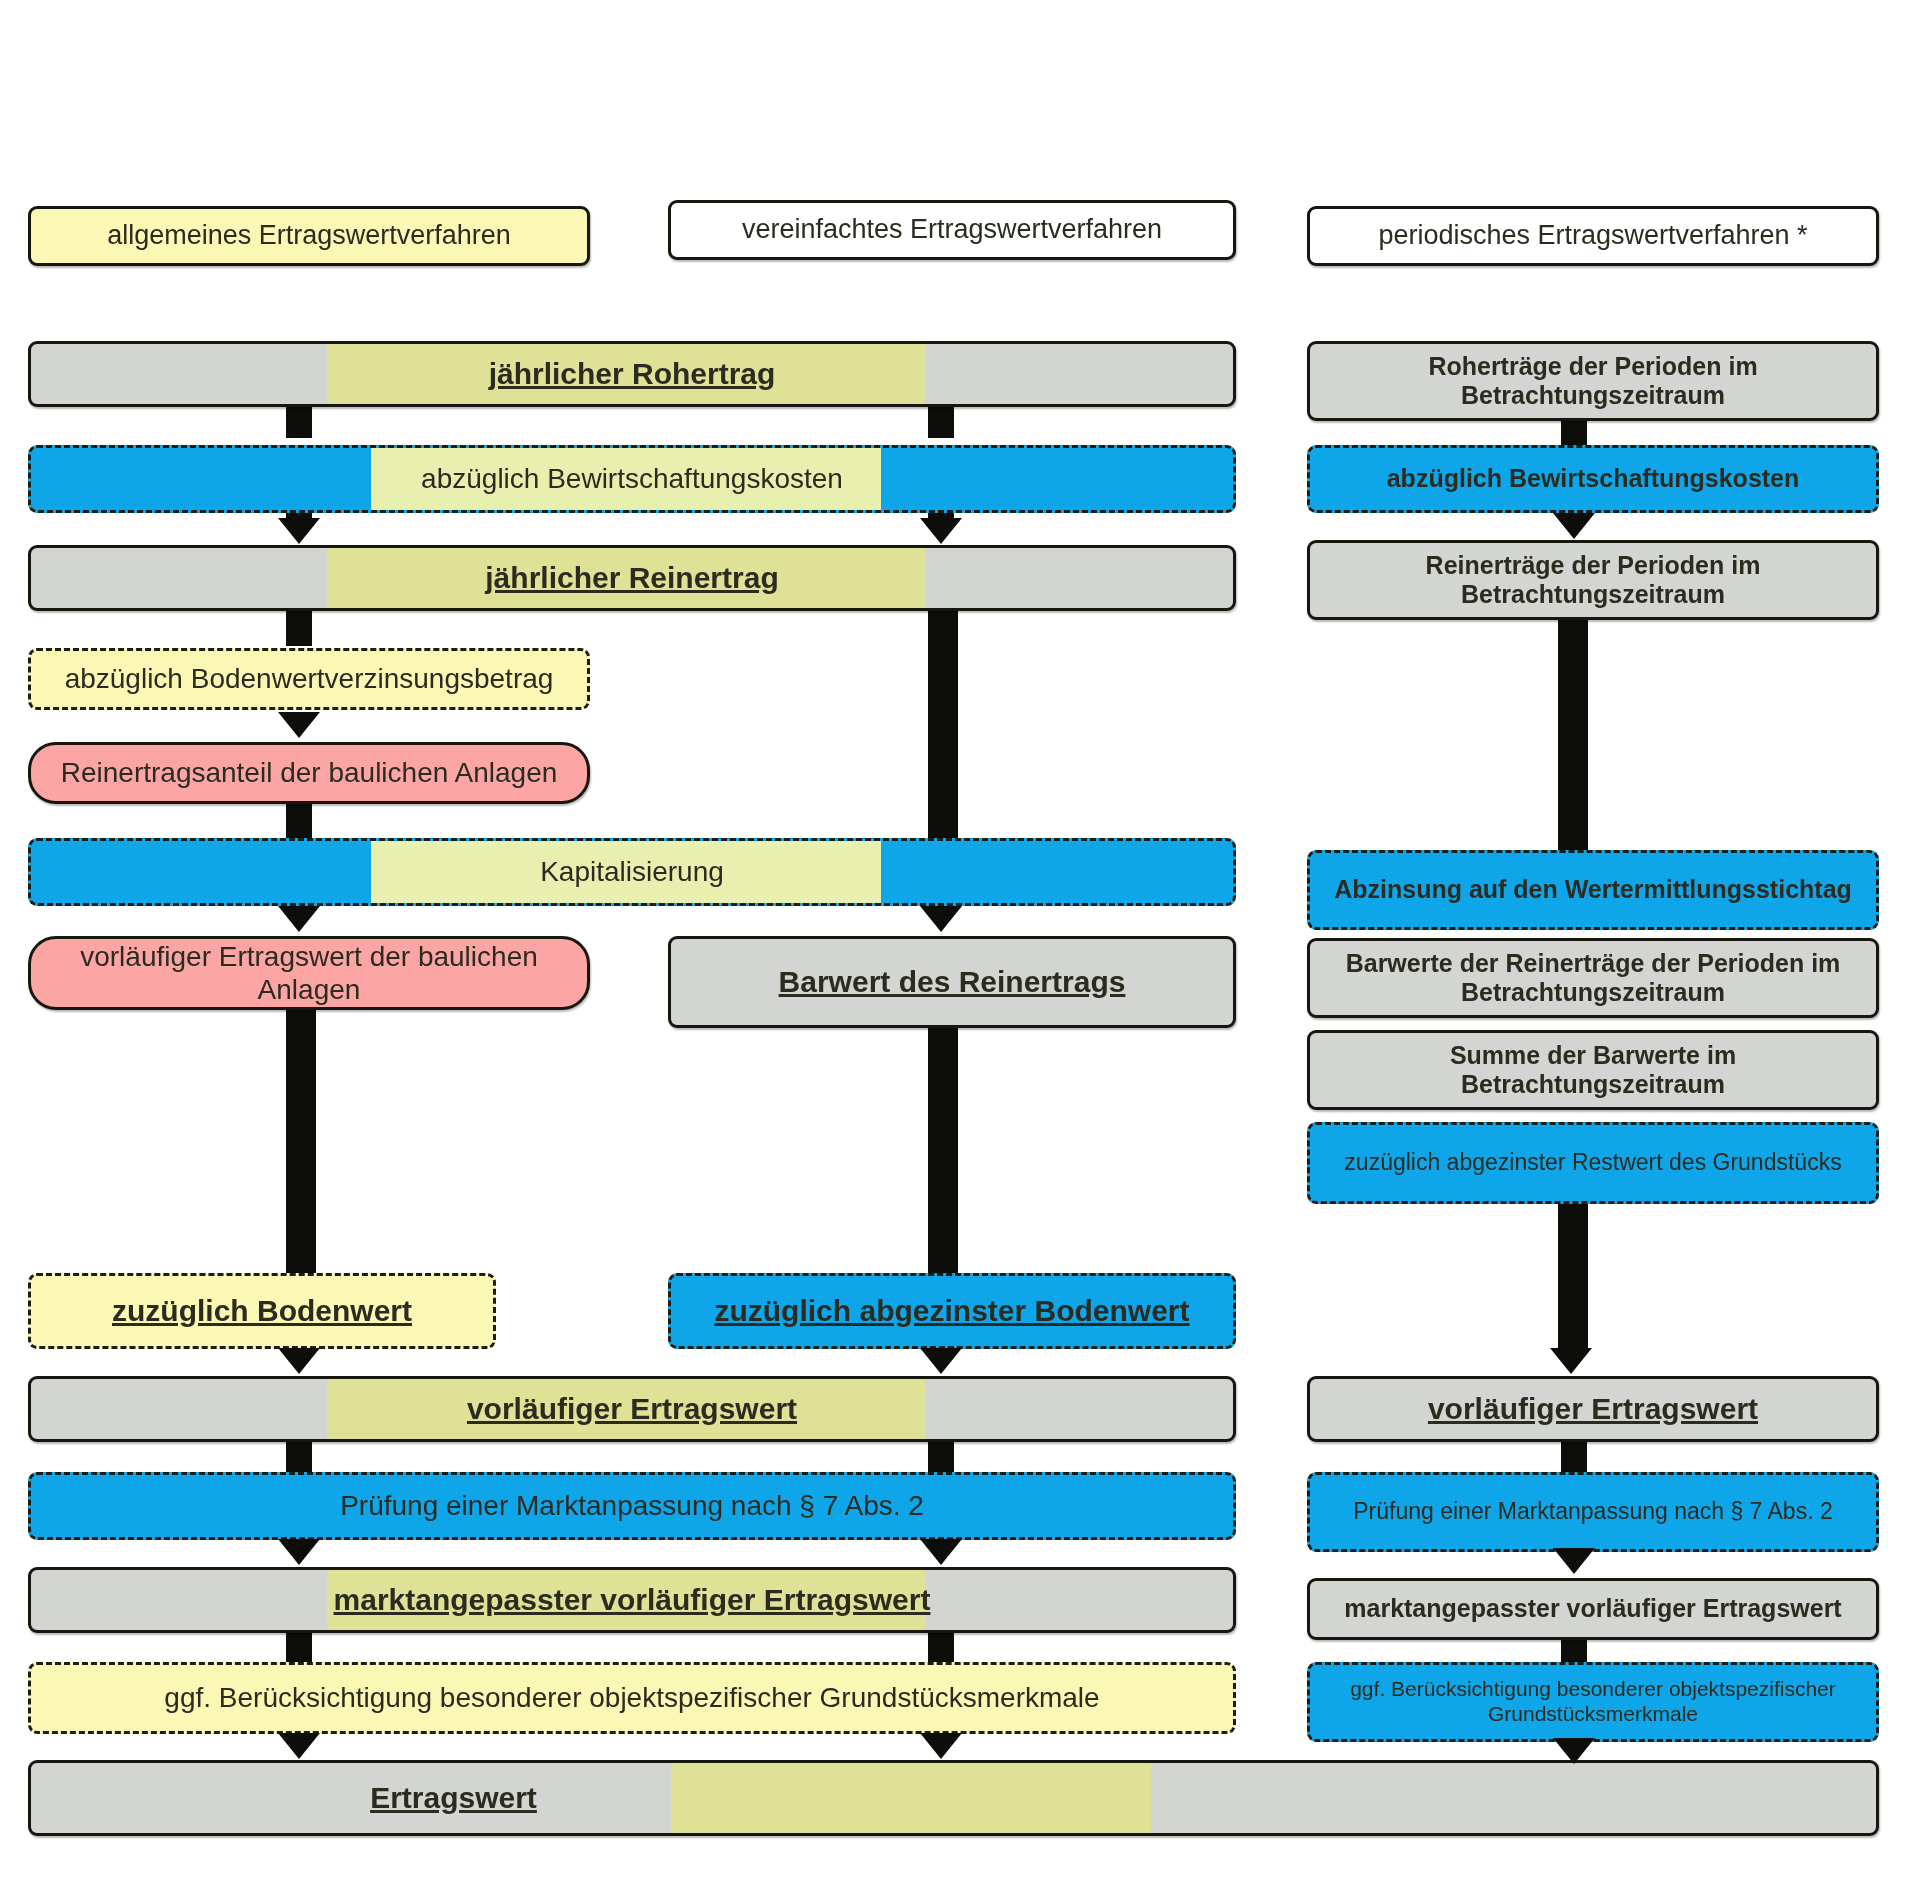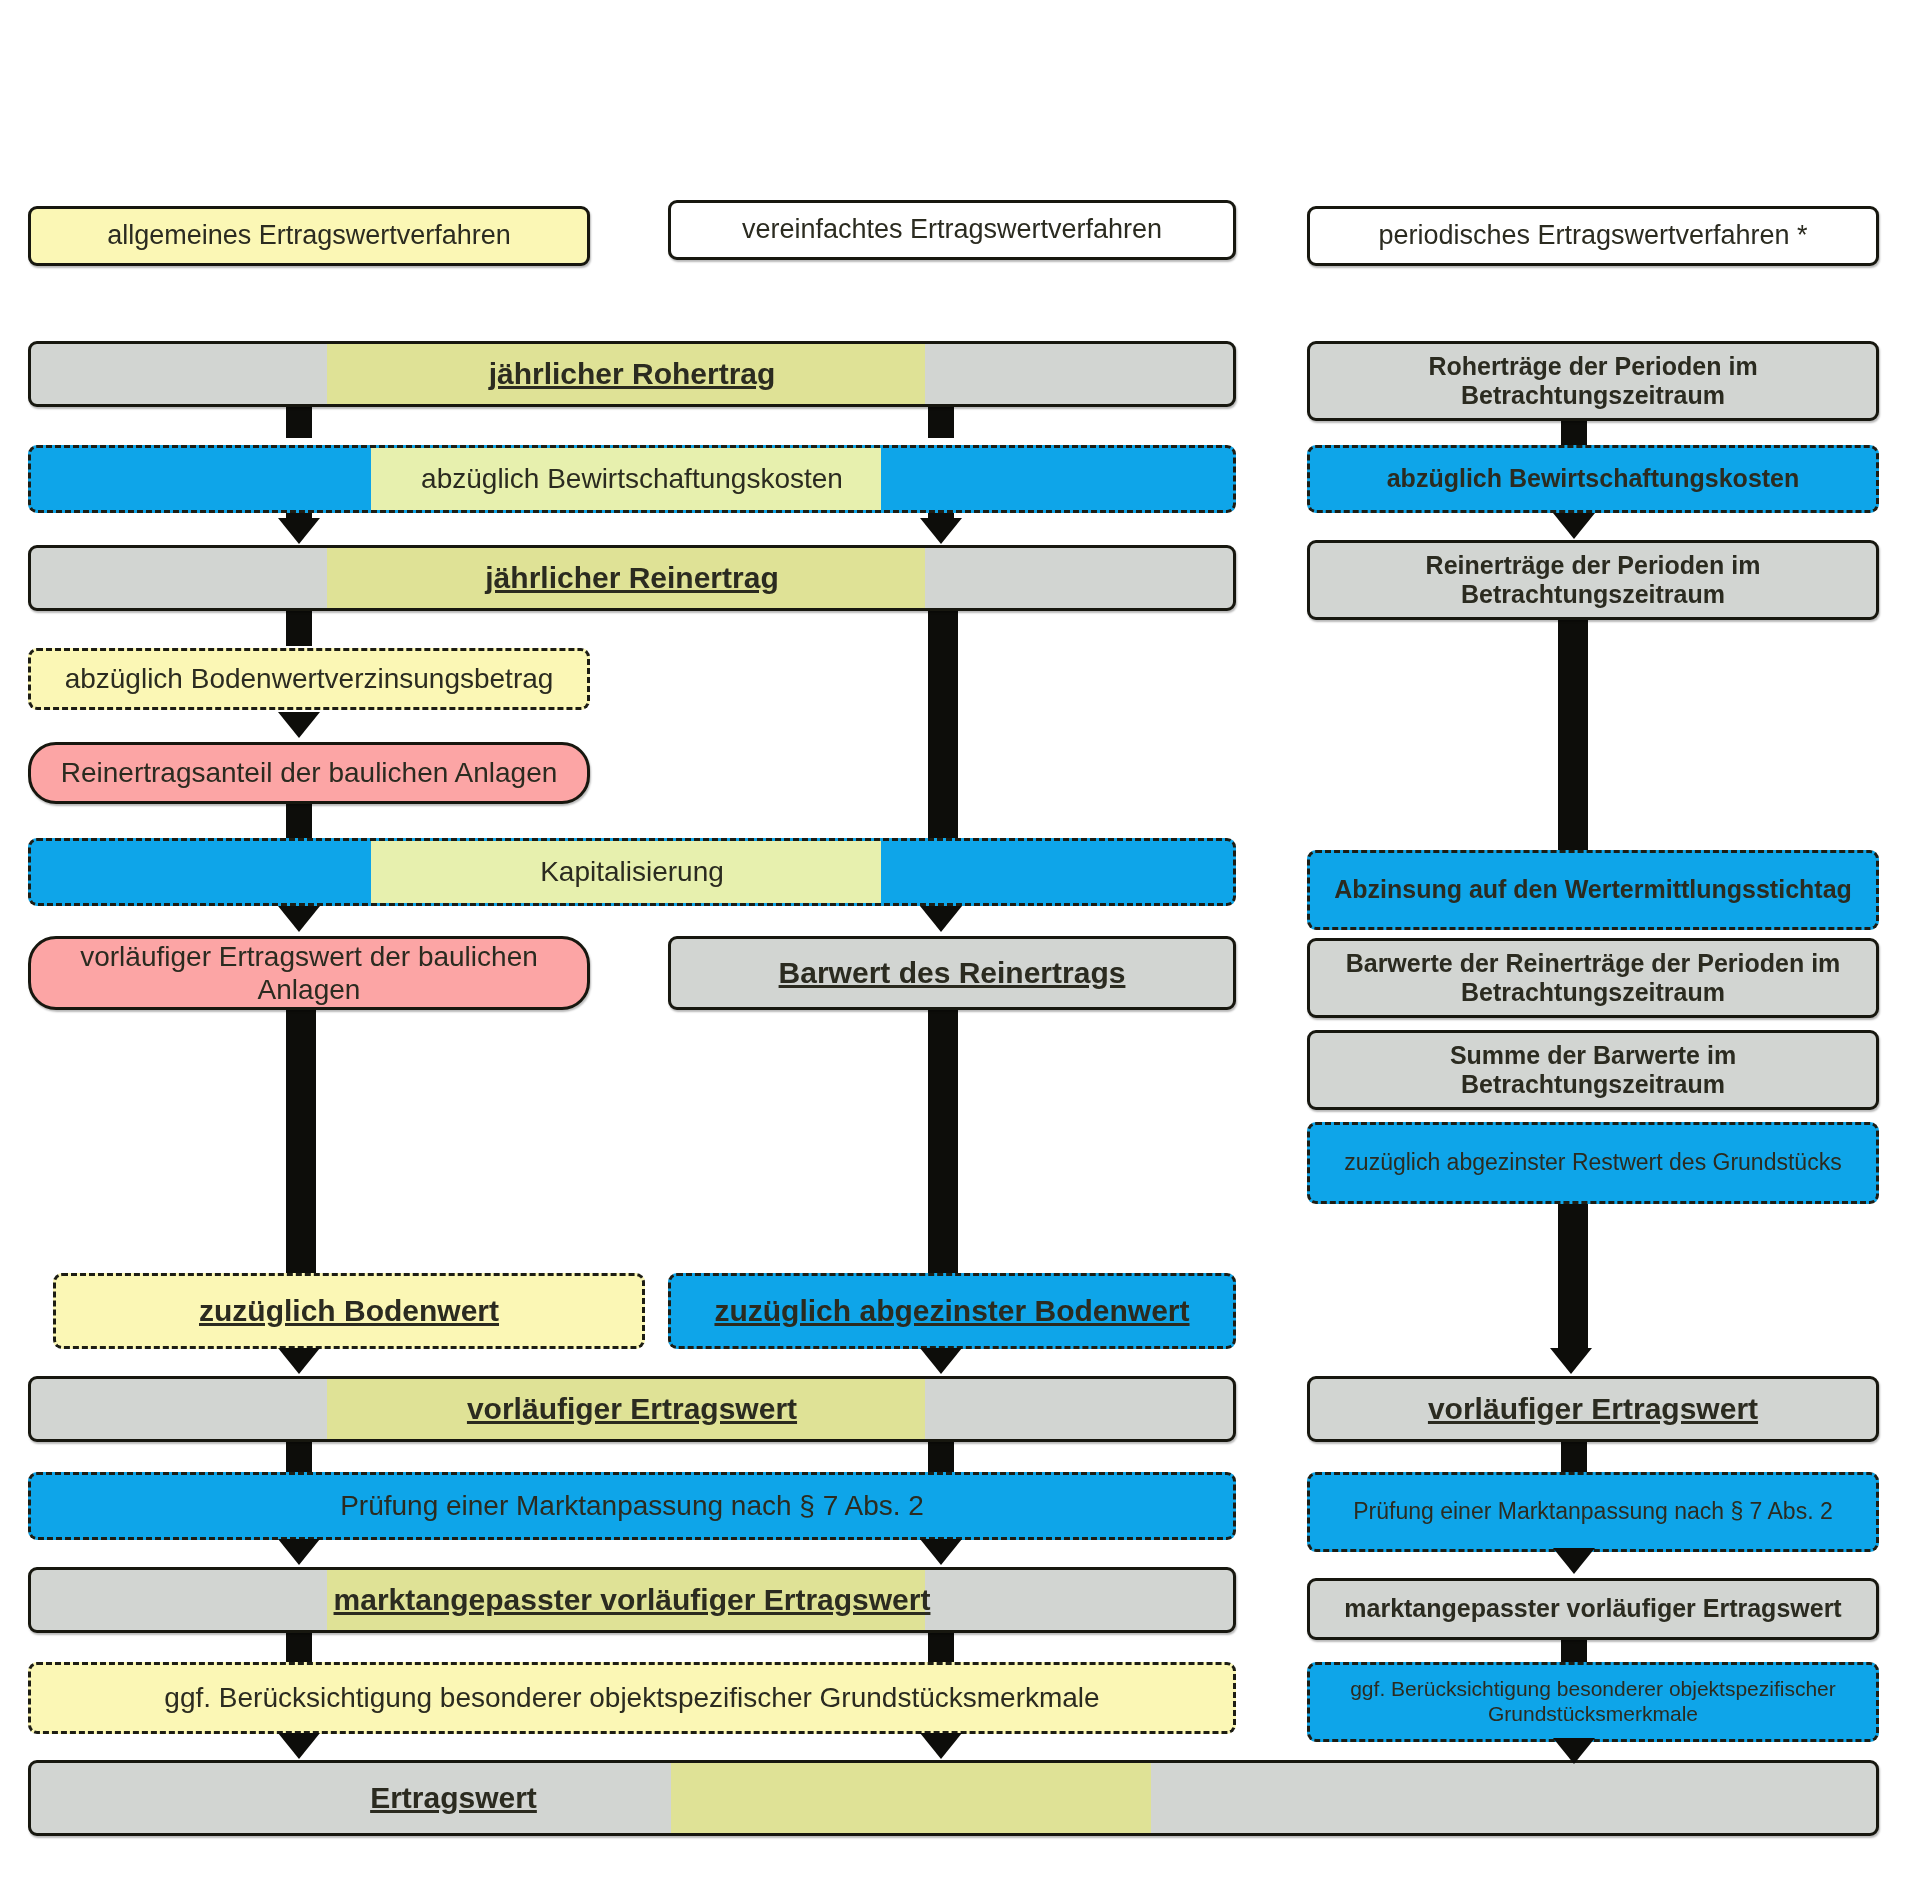--- a/index.html
+++ b/index.html
@@ -131,28 +131,28 @@
 
   <div class="conn" style="left:928px;top:608px;width:30px;height:232px;"></div>
 
   <div class="arrowhead" style="left:278px;top:906px;"></div>
   <div class="arrowhead" style="left:920px;top:906px;"></div>
 
   <div class="node solid olive t-mid" style="left:28px;top:936px;width:562px;height:74px;">
     <span class="lbl">vorläufiger Ertragswert der baulichen Anlagen</span>
   </div>
 
-  <div class="node solid t-big" style="left:668px;top:936px;width:568px;height:74px;">
+  <div class="node solid t-big" style="left:668px;top:936px;width:568px;height:92px;">
     <span class="lbl">Barwert des Reinertrags</span>
   </div>
 
   <div class="conn" style="left:286px;top:1008px;width:30px;height:268px;"></div>
   <div class="conn" style="left:928px;top:1008px;width:30px;height:268px;"></div>
 
-  <div class="node dashed yellow t-big" style="left:28px;top:1273px;width:592px;height:76px;margin-left:25px;">
+  <div class="node dashed yellow t-big" style="left:28px;top:1273px;width:468px;height:76px;">
     <span class="lbl">zuzüglich Bodenwert</span>
   </div>
 
   <div class="node dashed t-big" style="left:668px;top:1273px;width:568px;height:76px;">
     <span class="lbl">zuzüglich abgezinster Bodenwert</span>
   </div>
 
   <div class="arrowhead" style="left:278px;top:1348px;"></div>
   <div class="arrowhead" style="left:920px;top:1348px;"></div>
 

